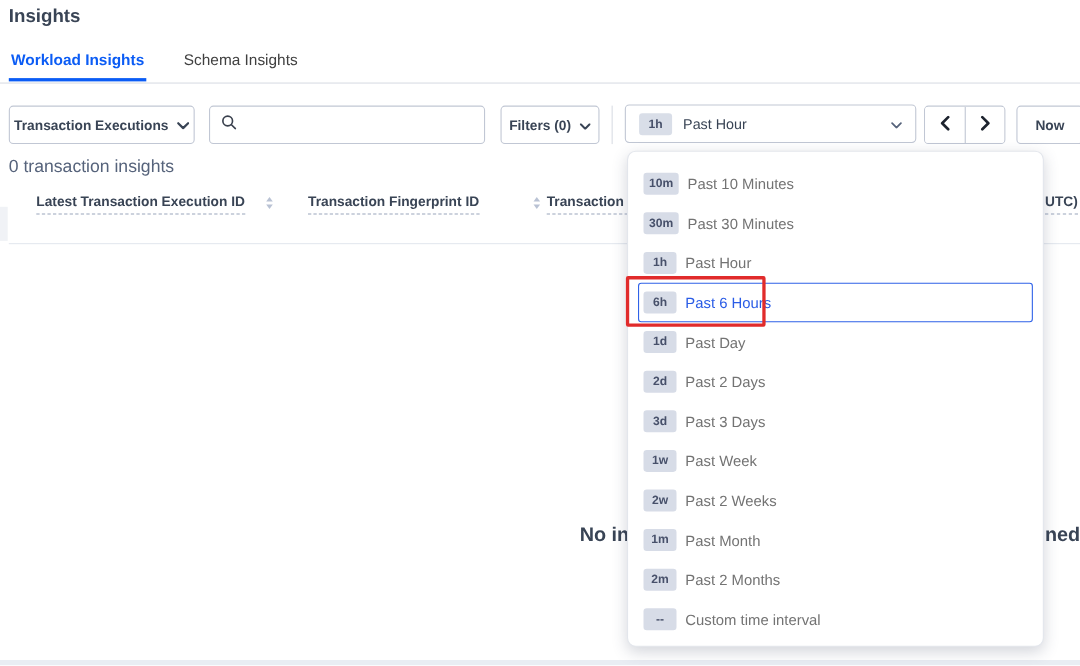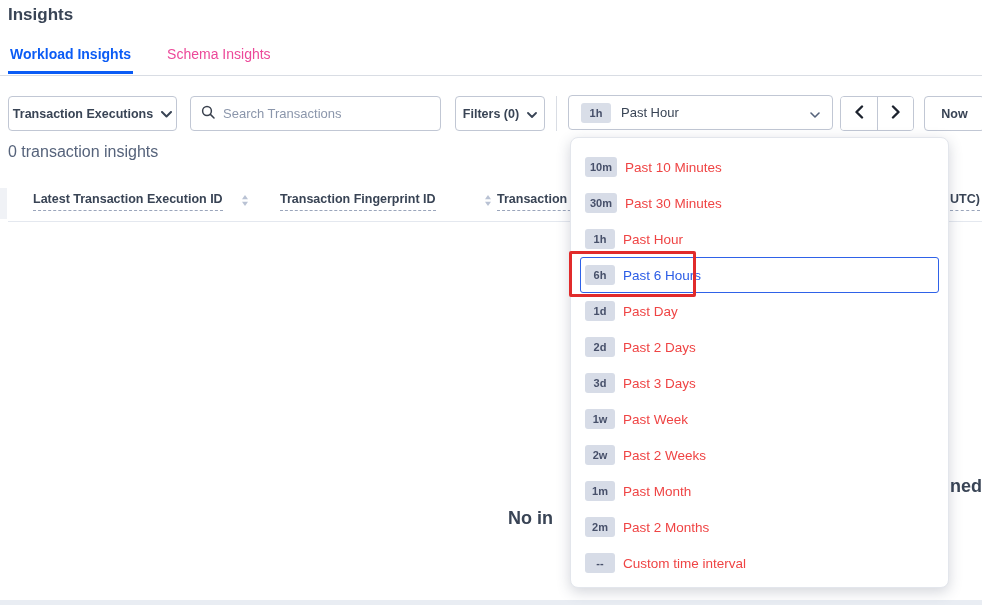--- a/index.html
+++ b/index.html
@@ -9,21 +9,21 @@
     background:#ffffff; color:#394455; overflow:hidden; position:relative;
   }
   .page { position:relative; width:982px; height:605px; background:#fff; }
 
   
   .page-title { position:absolute; left:8px; top:5px; font-size:17px; font-weight:700; color:#394455; }
 
   
   .tabbar { position:absolute; left:0; top:44px; width:982px; height:32px;
     border-bottom:1px solid #d9dde4; display:flex; align-items:center; padding-left:8px; }
-  .tab { position:relative; font-size:14px; color:#ec4899; padding:0 2px 11px 2px; margin-right:32px; cursor:pointer; }
+  .tab { position:relative; font-size:14px; color:#404040; padding:0 2px 11px 2px; margin-right:32px; cursor:pointer; }
   .tab.active { color:#0b5cf5; font-weight:700; }
   .tab.active::after { content:""; position:absolute; left:0; right:0; bottom:-1px; height:3px; background:#0b5cf5; }
 
   
   .btn { position:absolute; top:96px; height:35px; background:#fff; border:1px solid #c1c7d4;
     border-radius:4px; display:flex; align-items:center; justify-content:center; gap:8px;
     font-size:12.5px; font-weight:700; color:#394455; cursor:pointer; }
   .btn-type { left:8px; width:169px; }
   .btn-filters { left:455px; width:90px; }
   .btn-now { left:924px; width:61px; }
@@ -45,41 +45,41 @@
   .pager { position:absolute; left:840px; top:96px; height:35px; display:flex;
     border:1px solid #c1c7d4; border-radius:4px; overflow:hidden; background:#fff; }
   .pager-btn { width:36px; height:33px; display:flex; align-items:center; justify-content:center;
     background:#fff; border:none; cursor:pointer; }
   .pager-btn + .pager-btn { border-left:1px solid #c1c7d4; }
 
   .count-text { position:absolute; left:8px; top:143px; font-size:16px; color:#56637b; }
 
   
   .table-gutter { position:absolute; left:0; top:188px; width:7px; height:31px; background:#f0f2f6; }
-  .table-header-row { position:absolute; left:0; top:192px; width:873px; height:28px; }
+  .table-header-row { position:absolute; left:0; top:176px; width:873px; height:28px; }
   .hcell { position:absolute; top:0; display:flex; align-items:center; gap:18px; }
   .col-0 { left:33px; } .col-1 { left:280px;gap:48px; } .col-2 { left:497px; } .col-3 { left:950px; }
   .hlabel { font-size:12.5px; font-weight:700; color:#394455; padding-bottom:4px;
     border-bottom:1px dashed #9aa5bb; white-space:nowrap; }
   .sort-icon { display:inline-flex; margin-bottom:2px; }
   .header-divider { position:absolute; left:8px; top:221px; width:974px; height:1px; background:#e4e8ef; }
 
   
   .empty-frag { position:absolute; top:476px; font-size:18px; font-weight:700; color:#394455; z-index:1; white-space:nowrap; }
-  .empty-left { left:508px;margin-top:32px; } .empty-right { left:950px; }
+  .empty-left { left:527px; } .empty-right { left:950px; }
 
   
   .dropdown { position:absolute; left:570px; top:137px; width:379px; height:451px; background:#fff;
     border:1px solid #e3e6ec; border-radius:8px; box-shadow:0 4px 14px rgba(56,66,92,.22);
     z-index:5; padding-top:11px; }
   .dd-item { height:36px; margin:0 9px; padding-left:4px; border:1px solid transparent; border-radius:3px;
     display:flex; align-items:center; cursor:pointer; }
   .dd-badge { background:#d7dce7; border-radius:3px; font-size:11px; font-weight:700; color:#47506a;
     min-width:30px; height:20px; display:inline-flex; align-items:center; justify-content:center; padding:0 5px; }
-  .dd-label { font-size:13.5px; color:#ef4444; margin-left:8px; }
+  .dd-label { font-size:13.5px; color:#737373; margin-left:8px; }
   .dd-item.highlight { border-color:#2f62e8; }
   .dd-item.highlight .dd-label { color:#2a5ce6; }
 
   
   .annotation-box { position:absolute; left:569px; top:251px; width:127px; height:46px;
     border:3px solid #e12b2b; border-radius:2px; z-index:9; pointer-events:none; }
 
   .bottom-strip { position:absolute; left:0; top:600px; width:982px; height:5px; background:#e9edf3; }
 </style>
 </head>
@@ -103,21 +103,20 @@
     </span>
   </button>
 
   <div class="search-box">
     <span>
       <svg width="14" height="14" viewBox="0 0 14 14">
           <circle cx="6" cy="6" r="4.4" fill="none" stroke="#3a414e" stroke-width="1.5"></circle>
           <line x1="9.4" y1="9.4" x2="13" y2="13" stroke="#3a414e" stroke-width="1.5" stroke-linecap="round"></line>
         </svg>
     </span>
-    <input type="text" placeholder="Search Transactions" style="">
   </div>
 
   <button class="btn btn-filters">
     <span>Filters (0)</span>
     <span>
       <svg width="10" height="6" viewBox="0 0 10 6">
           <polyline points="1,1 5,5 9,1" fill="none" stroke="#394455" stroke-width="1.8" stroke-linecap="round" stroke-linejoin="round"></polyline>
         </svg>
     </span>
   </button>

